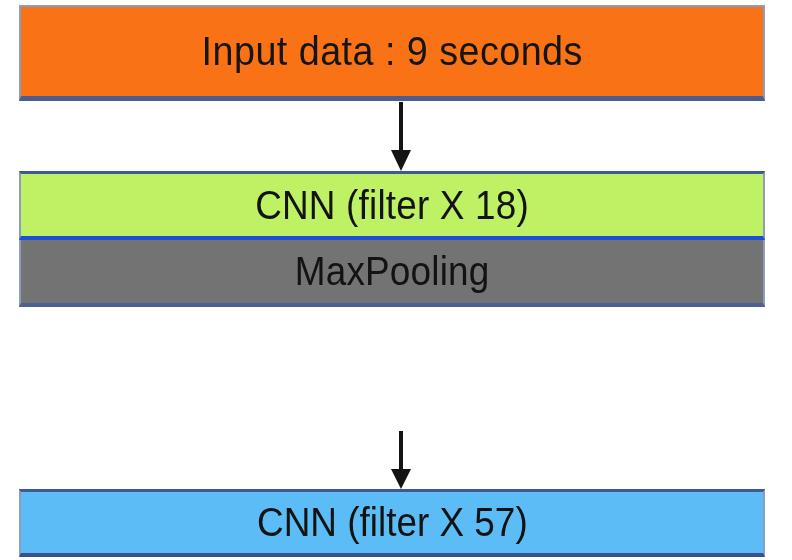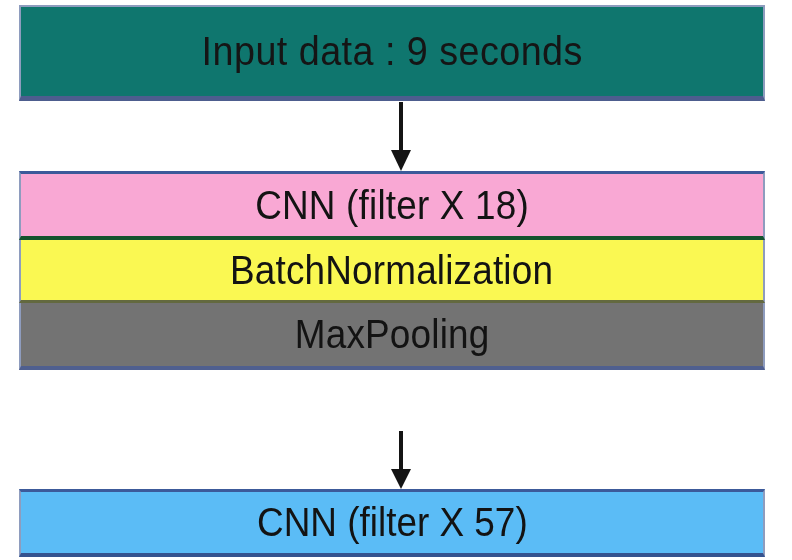--- a/index.html
+++ b/index.html
@@ -22,21 +22,21 @@
     background: #ffffff;
   }
 
   
   .input-box {
     position: absolute;
     left: 19px;
     top: 5px;
     width: 746px;
     height: 96px;
-    background: #0f766e;
+    background: #f97316;
     border: 2px solid #8e9cbe;
     border-bottom: 5px solid #4d5d8e;
     box-sizing: border-box;
     display: flex;
     align-items: center;
     justify-content: center;
   }
   .input-box .label {
     font-size: 41px;
     color: #151515;
@@ -66,23 +66,23 @@
     font-size: 41px;
     color: #131313;
     letter-spacing: 0.2px;
     transform: scaleX(0.9);
     white-space: nowrap;
     line-height: 1;
   }
 
   .row-cnn18 {
     height: 69px;
-    background: #f9a8d4;
+    background: #bef264;
     border-top: 3px solid #3c5a9a;
-    border-bottom: 4px solid #14532d;
+    border-bottom: 4px solid #1d4ed8;
   }
   .row-relu {
     height: 61px;
     background: #90d7fb;
     border-bottom: 3px solid #5a6c52;
   }
   .row-batchnorm {
     height: 63px;
     background: #faf852;
     border-bottom: 3px solid #63693f;
@@ -143,23 +143,20 @@
     </svg>
   </div>
 
   <div class="layer-stack">
 
     <div class="layer-row row-cnn18">
       <span class="label">CNN (filter X 18)</span>
     </div>
 
 
-    <div class="layer-row row-batchnorm">
-      <span class="label">BatchNormalization</span>
-    </div>
 
     <div class="layer-row row-maxpool">
       <span class="label">MaxPooling</span>
     </div>
 
   </div>
 
   <div class="arrow arrow-2">
     <svg width="28" height="59" viewBox="0 0 28 59" xmlns="http://www.w3.org/2000/svg">
       <line x1="14" y1="0" x2="14" y2="44" stroke="#141414" stroke-width="4"></line>

